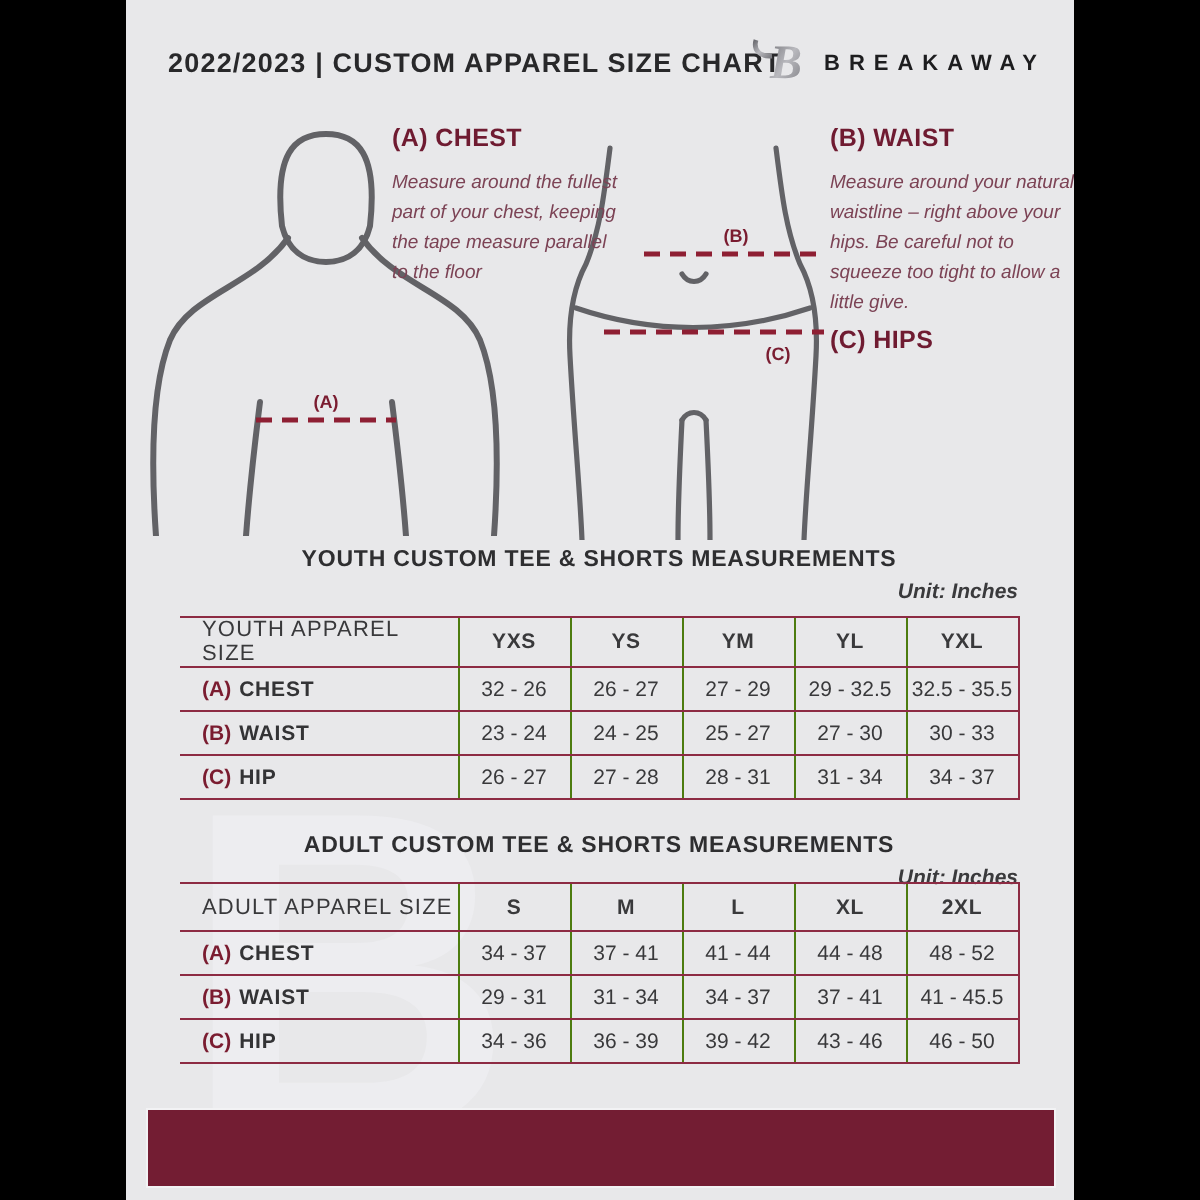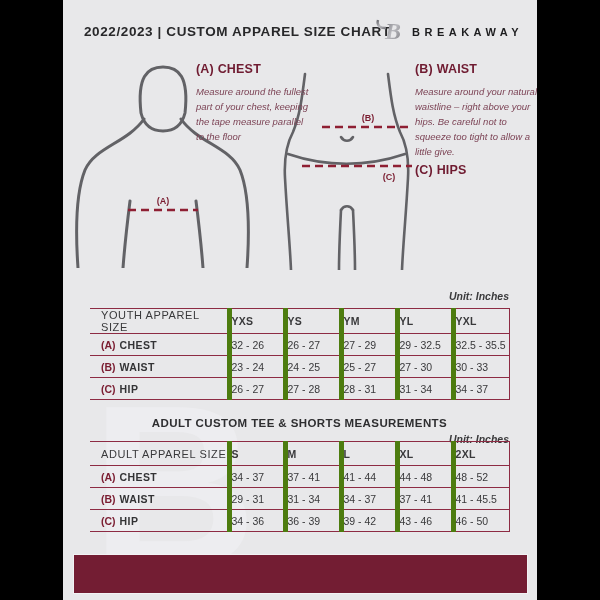--- a/index.html
+++ b/index.html
@@ -35,21 +35,21 @@
   .sec-title{position:absolute;left:27px;width:419px;text-align:center;z-index:2;
              font-size:11.5px;font-weight:bold;color:#2e2e30;letter-spacing:.4px;}
   .sec-unit{position:absolute;left:27px;width:419px;text-align:right;z-index:2;
             font-size:10.5px;font-weight:600;font-style:italic;color:#3a3a3c;}
   .t-youth-title{top:274px;} .t-youth-unit{top:290px;}
   .t-adult-title{top:417px;} .t-adult-unit{top:433px;}
   .tbl-wrap{position:absolute;left:27px;z-index:2;}
   .tbl-youth{top:308px;} .tbl-adult{top:441px;}
   table.size-table{border-collapse:collapse;table-layout:fixed;width:419px;}
   .size-table th,.size-table td{border-top:1px solid #8d2b43;border-bottom:1px solid #8d2b43;
-     border-left:5px solid #4d7c0f;height:21px;padding:0;text-align:left;vertical-align:middle;
+     border-left:1px solid #4d7c0f;height:21px;padding:0;text-align:center;vertical-align:middle;
      font-size:10.5px;color:#39393b;}
   .size-table th{height:23px;font-weight:bold;letter-spacing:.3px;}
   .size-table th.lbl{font-weight:normal;font-size:11px;letter-spacing:.6px;}
   .size-table .lbl{border-left:none;text-align:left;padding-left:11px;}
   .size-table tr > *:last-child{border-right:1px solid #8d2b43;}
   .pfx{color:#7a1c30;font-weight:bold;margin-right:4px;}
   .row-lbl{font-weight:600;color:#333335;letter-spacing:.4px;}
 
   
   .footer-bar{position:absolute;left:10px;top:554px;width:453px;height:38px;background:#731d33;
@@ -119,20 +119,21 @@
       <h3>(B) WAIST</h3>
       <p>Measure around your natural waistline – right above your hips. Be careful not to squeeze too tight to allow a little give.</p>
     </div>
 
     <div class="instr instr-c">
       <h3>(C) HIPS</h3>
     </div>
 
     <div class="watermark">B</div>
 
+    <div class="sec-title t-youth-title">YOUTH CUSTOM TEE &amp; SHORTS MEASUREMENTS</div>
     <div class="sec-unit t-youth-unit">Unit: Inches</div>
     <div class="tbl-wrap tbl-youth">
       <table class="size-table">
         <colgroup>
             <col style="width:139px">
             <col style="width:56px">
             <col style="width:56px">
             <col style="width:56px">
             <col style="width:56px">
             <col style="width:56px">

